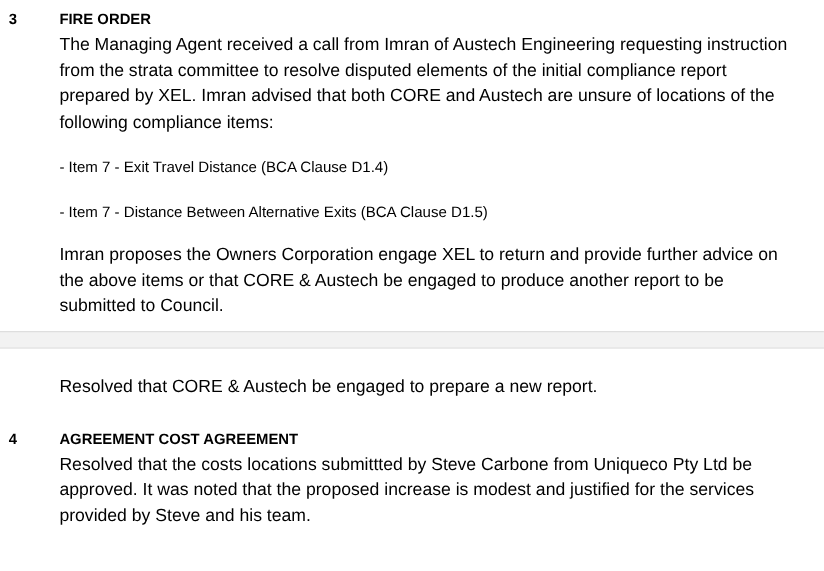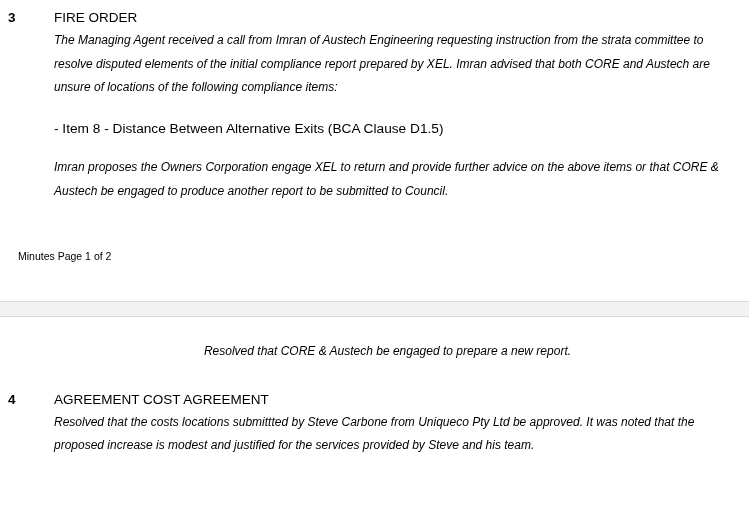--- a/index.html
+++ b/index.html
@@ -46,64 +46,63 @@
     font-weight: bold;
     line-height: 21px;
     padding-top: 7px;
   }
   .item-body {
     flex: 1;
     padding-right: 28px;
   }
   .item-title {
     font-size: 13.5px;
-    font-weight: normal;
+    font-weight: bold;
     line-height: 21px;
     padding-top: 7px;
   }
   .para {
-    font-size: 12px;
+    font-size: 16px;
     line-height: 23.5px;
     margin: 0;
     padding-top: 1px;
-    font-style: italic;
   }
   .para.spaced {
     padding-top: 16px;
   }
   .bullet-line {
     font-size: 13.7px;
     line-height: 23.5px;
     margin: 0;
     padding-top: 17px;
   }
   .footer {
     font-size: 10.5px;
     line-height: 16px;
     padding-left: 18px;
     padding-top: 45px;
     color: #000000;
   }
   .body-block {
     padding-left: 54px;
     padding-right: 28px;
-    text-align: center;
   }
 </style>
 </head>
 <body>
 
 <div class="page page-one">
 
   <div class="item">
     <div class="item-num">3</div>
     <div class="item-body">
       <div class="item-title">FIRE ORDER</div>
       <p class="para">The Managing Agent received a call from Imran of Austech Engineering requesting instruction from the strata committee to resolve disputed elements of the initial compliance report prepared by XEL. Imran advised that both CORE and Austech are unsure of locations of the following compliance items:</p>
-      <p class="bullet-line">- Item 8 - Distance Between Alternative Exits (BCA Clause D1.5)</p>
+      <p class="bullet-line">- Item 7 - Exit Travel Distance (BCA Clause D1.4)</p>
+      <p class="bullet-line">- Item 7 - Distance Between Alternative Exits (BCA Clause D1.5)</p>
       <p class="para spaced">Imran proposes the Owners Corporation engage XEL to return and provide further advice on the above items or that CORE &amp; Austech be engaged to produce another report to be submitted to Council.</p>
     </div>
   </div>
 
   <div class="footer">Minutes Page 1 of 2</div>
 </div>
 
 <div class="page-gap"></div>
 
 <div class="page page-two">

